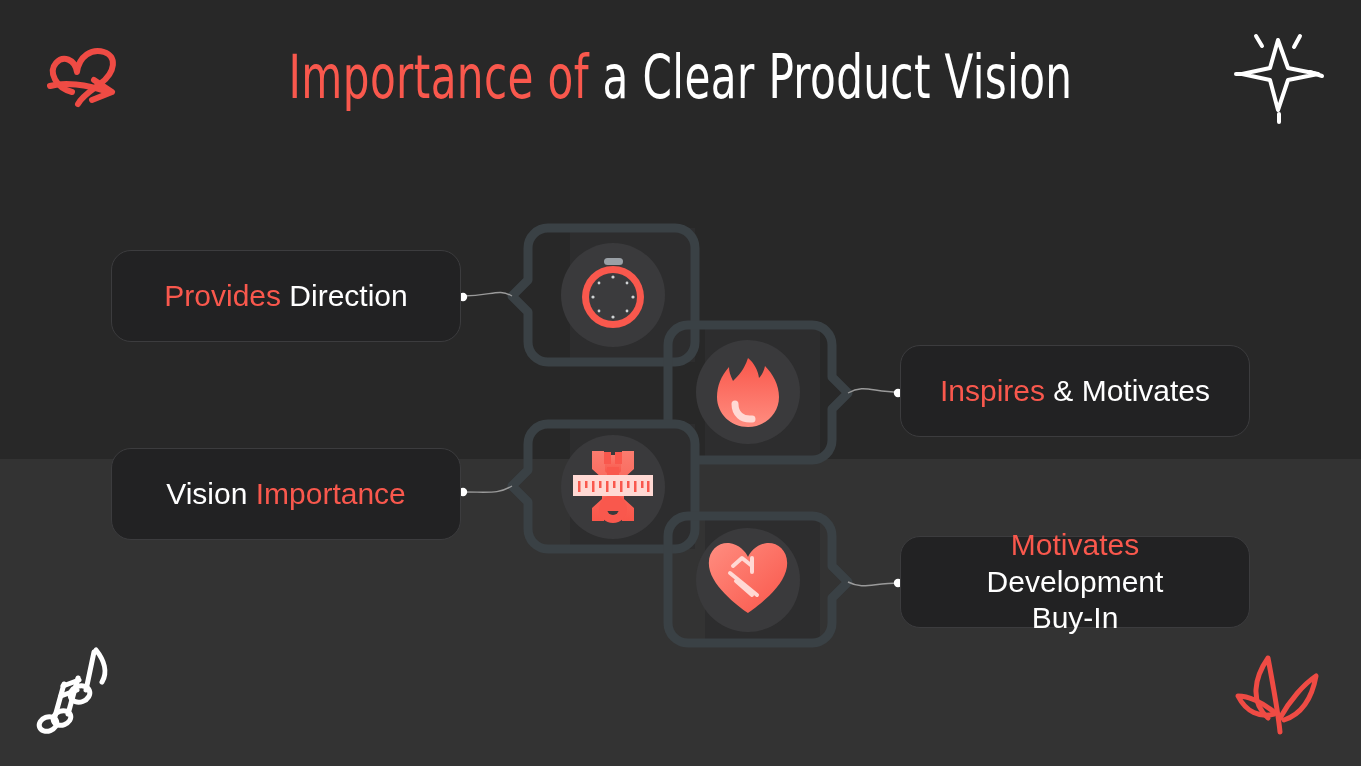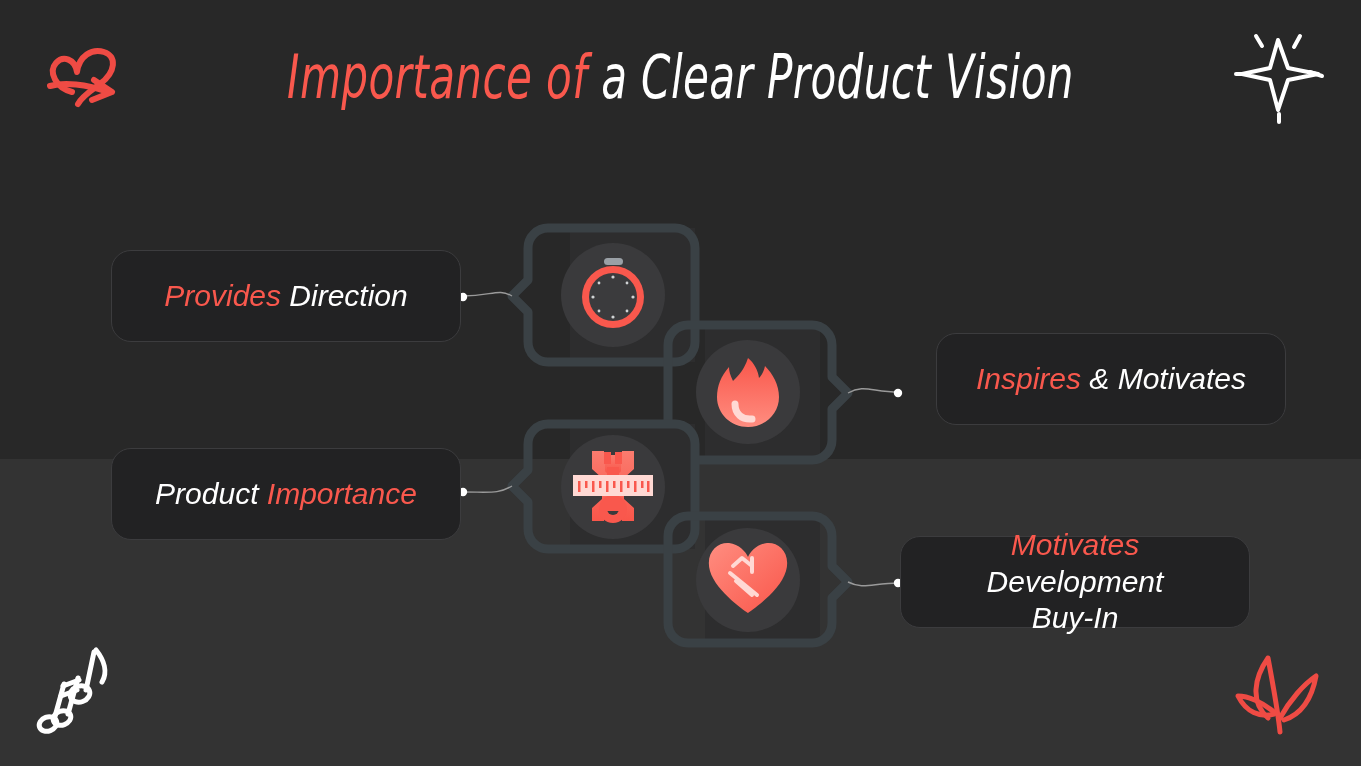--- a/index.html
+++ b/index.html
@@ -7,21 +7,20 @@
     padding: 0;
     background: #1c1c1c;
   }
   #slide {
     position: relative;
     width: 1361px;
     height: 766px;
     overflow: hidden;
     background: #000000;
     font-family: "Liberation Sans", sans-serif;
-    font-style: italic;
     -webkit-font-smoothing: antialiased;
   }
   
   .bg-top {
     position: absolute;
     left: 0; top: 0;
     width: 1361px; height: 459px;
     background: #282828;
   }
   .bg-bottom {
@@ -78,21 +77,21 @@
     font-size: 30px;
     line-height: 1.22;
     color: #ffffff;
     padding: 6px 22px;
   }
   .label-box .accent { color: #f9584d; }
   .label-box .plain  { color: #ffffff; }
 
   #label-provides-direction { left: 111px;  top: 250px; width: 350px; height: 92px; }
   #label-guides-development { left: 111px;  top: 448px; width: 350px; height: 92px; }
-  #label-inspires-motivates { left: 900px;  top: 333px; width: 350px; height: 92px; margin-left: 36px; }
+  #label-inspires-motivates { left: 900px;  top: 345px; width: 350px; height: 92px; }
   #label-supports-buyin     { left: 900px;  top: 536px; width: 350px; height: 92px; }
 
   .label-text { display: block; }
 </style>
 </head>
 <body>
 
 <div id="slide">
 
   <div class="bg-top"></div>
@@ -275,21 +274,21 @@
   </svg>
 
   <div class="label-box" id="label-provides-direction">
     <span class="label-text">
       <span class="accent">Provides</span><span class="plain"> Direction</span>
     </span>
   </div>
 
   <div class="label-box" id="label-guides-development">
     <span class="label-text">
-      <span class="plain">Product </span><span class="accent">Importance</span>
+      <span class="plain">Vision </span><span class="accent">Importance</span>
     </span>
   </div>
 
   <div class="label-box" id="label-inspires-motivates">
     <span class="label-text">
       <span class="accent">Inspires</span><span class="plain"> &amp; Motivates</span>
     </span>
   </div>
 
   <div class="label-box" id="label-supports-buyin">

